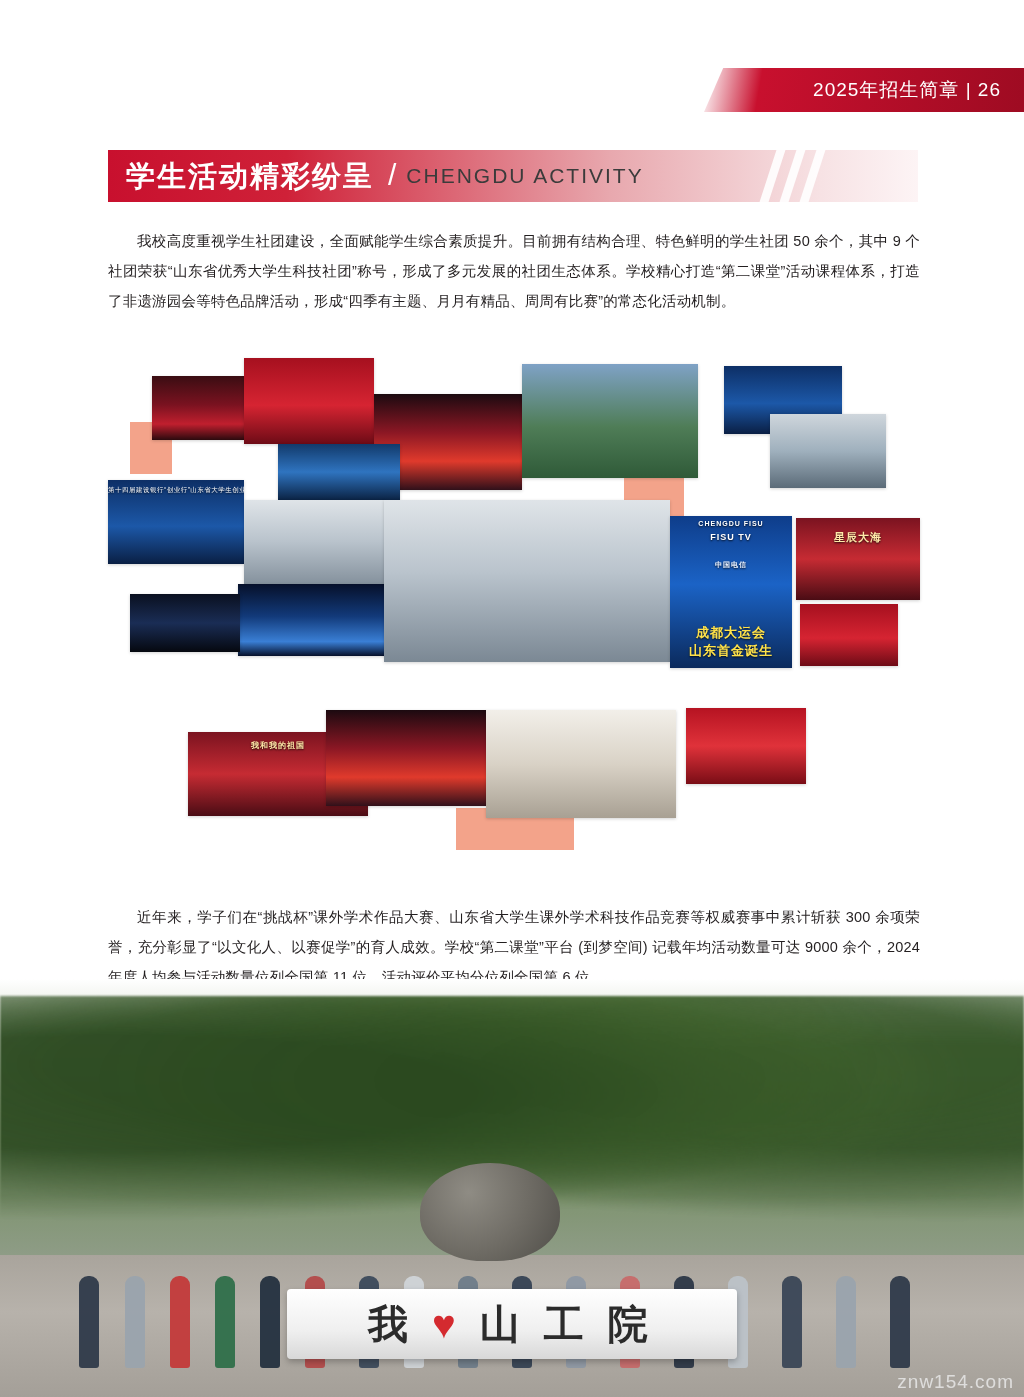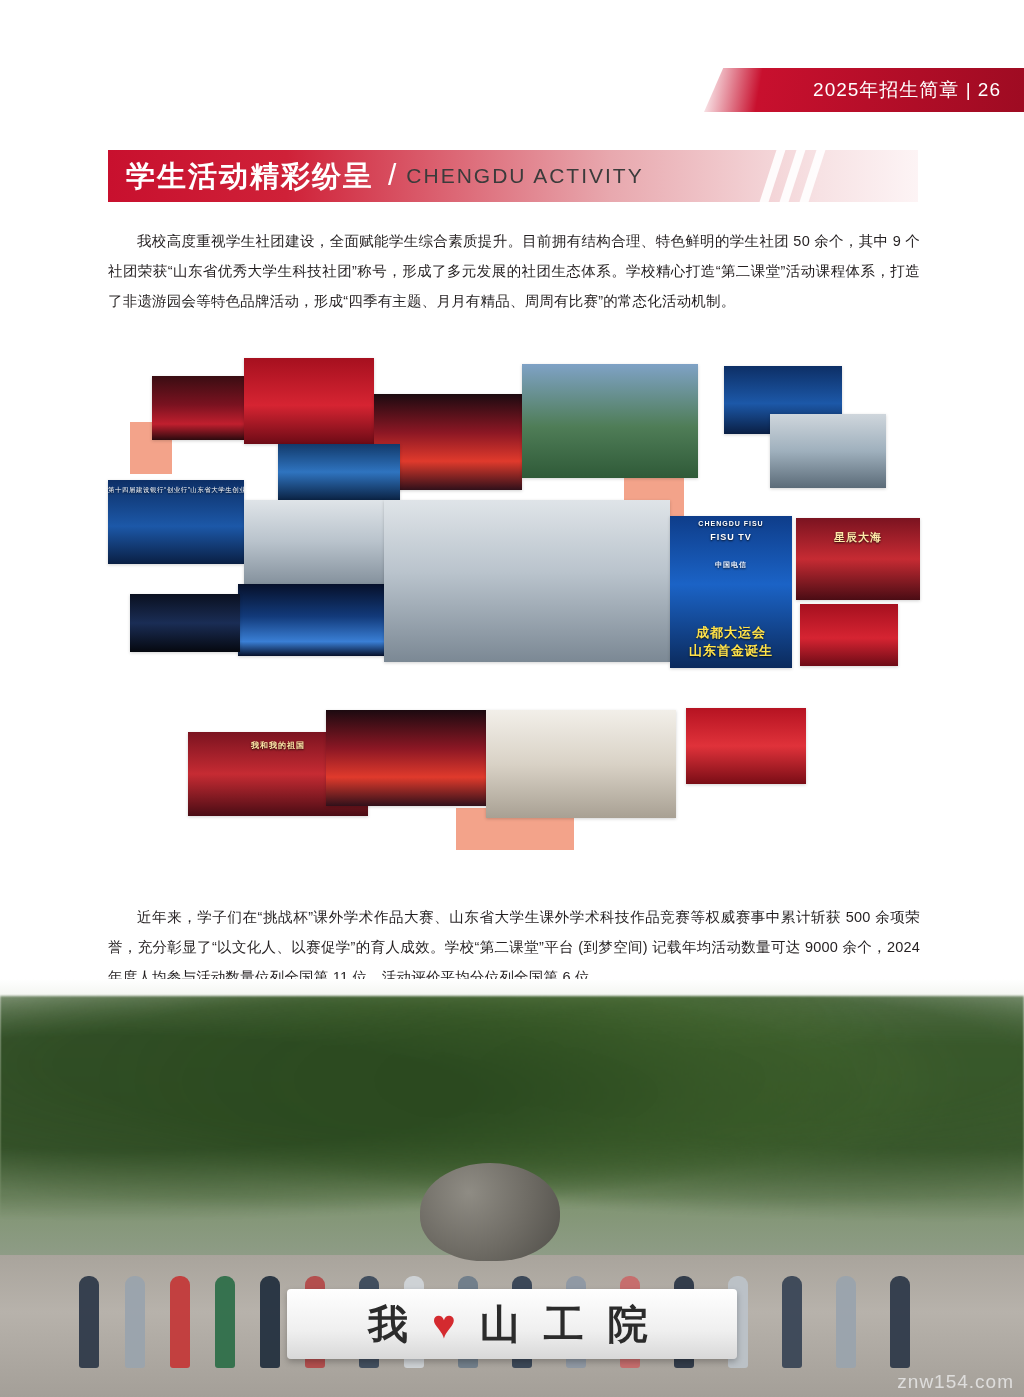--- a/index.html
+++ b/index.html
@@ -331,21 +331,21 @@
     <div class="badge-text" style="top:8px; font-size:8px;">我和我的祖国</div>
   </div>
 
   <div class="ph sim-stage2" style="left:218px; top:370px; width:160px; height:96px;"></div>
 
   <div class="ph sim-trophy" style="left:378px; top:370px; width:190px; height:108px;"></div>
 
   <div class="ph sim-flag" style="left:578px; top:368px; width:120px; height:76px;"></div>
 </div>
 
-<div class="para p2">近年来，学子们在“挑战杯”课外学术作品大赛、山东省大学生课外学术科技作品竞赛等权威赛事中累计斩获 500 余项荣誉，充分彰显了“以文化人、以赛促学”的育人成效。学校“第二课堂”平台 (到梦空间) 记载年均活动数量可达 9000 余个，2024 年度人均参与活动数量位列全国第 11 位，活动评价平均分位列全国第 6 位。</div>
+<div class="para p2">近年来，学子们在“挑战杯”课外学术作品大赛、山东省大学生课外学术科技作品竞赛等权威赛事中累计斩获 300 余项荣誉，充分彰显了“以文化人、以赛促学”的育人成效。学校“第二课堂”平台 (到梦空间) 记载年均活动数量可达 9000 余个，2024 年度人均参与活动数量位列全国第 11 位，活动评价平均分位列全国第 6 位。</div>
 
 <div class="hero">
   <div class="hero-sky"></div>
   <div class="hero-trees"></div>
   <div class="hero-ground"></div>
   <div class="hero-rock"></div>
 
   <div class="hero-people">
     <div class="pp" style="left:2%;  background:#2f3a4a;"></div>
     <div class="pp" style="left:7%;  background:#9aa3ad;"></div>

